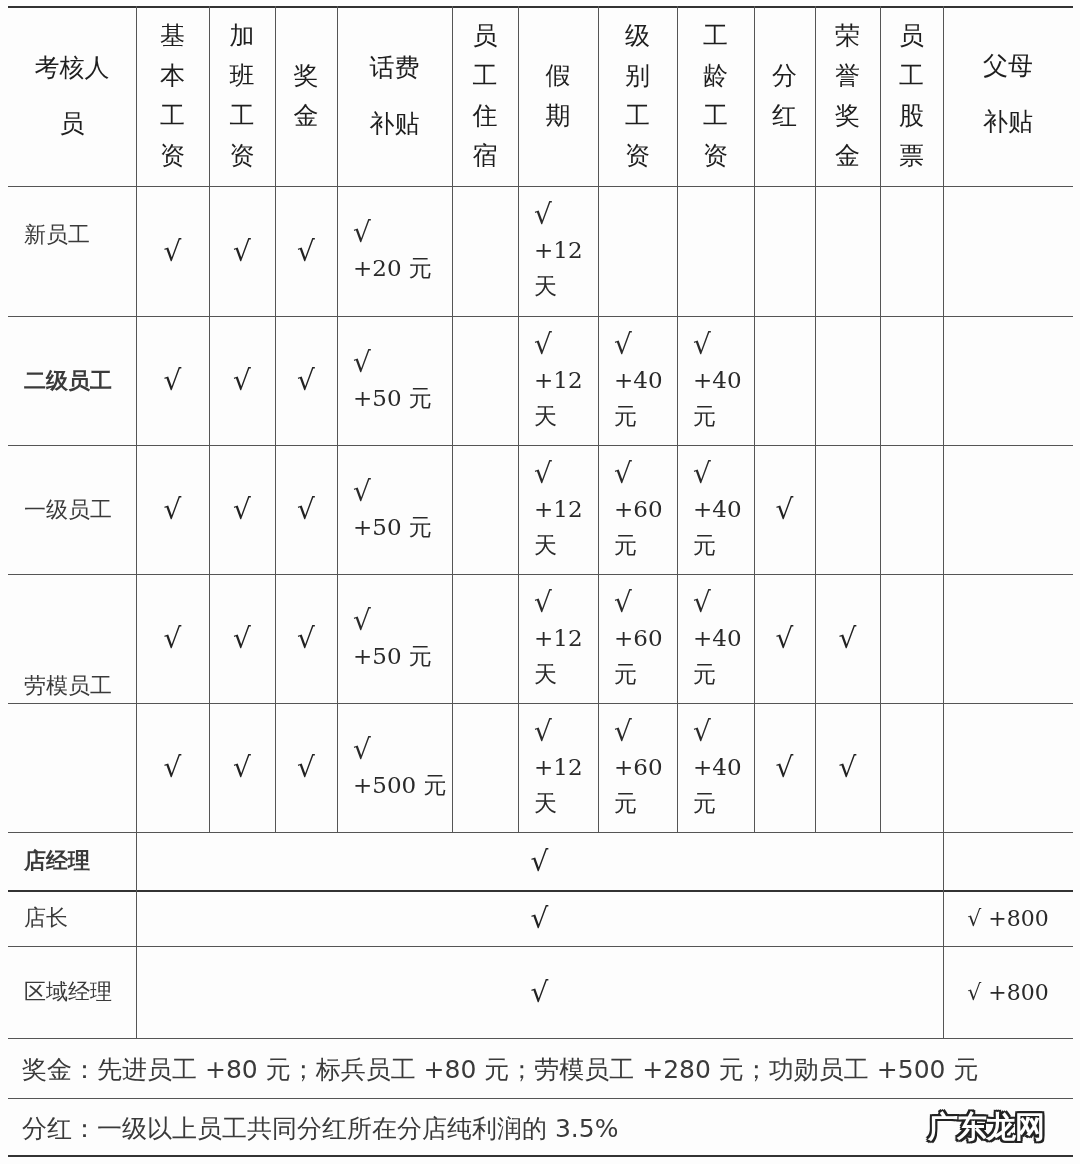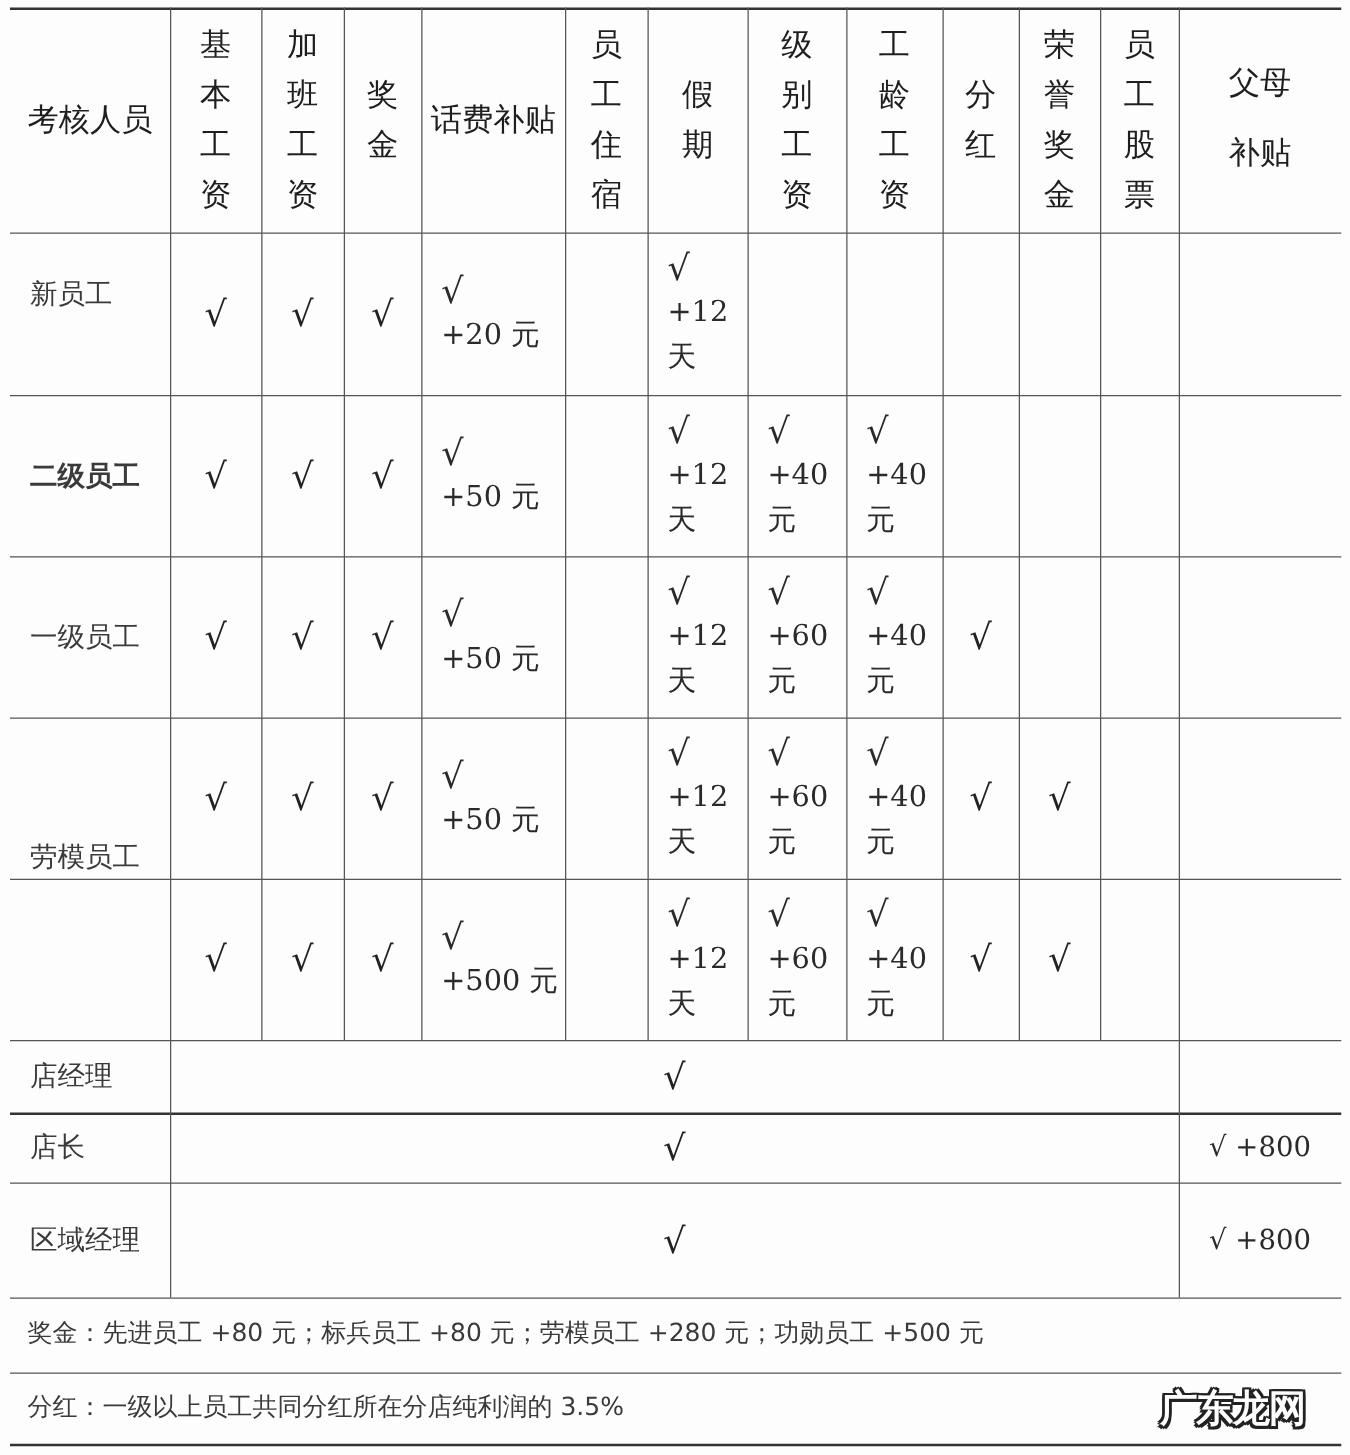--- a/index.html
+++ b/index.html
@@ -16,21 +16,21 @@
   .hdr.wide { line-height:56px; }
   .name { font-family:"DejaVu Sans", "Liberation Sans", sans-serif; font-size:22px;
           color:#3a3a3a; justify-content:flex-start; padding-left:16px; }
   .chk { font-family:"DejaVu Serif", "Liberation Serif", serif; font-size:28px; color:#222; }
   .stack { flex-direction:column; align-items:flex-start; justify-content:center;
            padding-left:16px; font-size:23px; line-height:36px; }
   .stack span { display:block; }
   .stack .tk { font-size:28px; line-height:34px; }
   .right { font-size:22px; }
   .note { position:absolute; left:22px; font-family:"DejaVu Sans", "Liberation Sans", sans-serif;
-          font-size:20px; color:#3a3a3a; white-space:nowrap; }
+          font-size:25px; color:#3a3a3a; white-space:nowrap; }
   .watermark { position:absolute; right:36px; bottom:16px;
                font-family:"DejaVu Sans", "Liberation Sans", sans-serif; font-weight:bold;
                font-size:30px; color:#fff; letter-spacing:-1px;
                text-shadow: -2px -2px 0 #222, 2px -2px 0 #222, -2px 2px 0 #222, 2px 2px 0 #222,
                             0 2px 0 #222, 0 -2px 0 #222, 2px 0 0 #222, -2px 0 0 #222; margin-top: 40px; }
 </style>
 </head>
 <body>
 
 <div class="tbl" id="tbl">
@@ -53,41 +53,41 @@
     <div class="vline" style="left: 452px; top: 6px; height: 826px;"></div>
     <div class="vline" style="left: 518px; top: 6px; height: 826px;"></div>
     <div class="vline" style="left: 598px; top: 6px; height: 826px;"></div>
     <div class="vline" style="left: 677px; top: 6px; height: 826px;"></div>
     <div class="vline" style="left: 754px; top: 6px; height: 826px;"></div>
     <div class="vline" style="left: 815px; top: 6px; height: 826px;"></div>
     <div class="vline" style="left: 880px; top: 6px; height: 826px;"></div>
     <div class="vline" style="left: 943px; top: 6px; height: 826px;"></div>
     <div class="vline" style="left: 136px; top: 832px; height: 206px;"></div>
     <div class="vline" style="left: 943px; top: 832px; height: 206px;"></div>
-    <div class="cell hdr wide" style="left: 8px; top: 6px; width: 128px; height: 180px; flex-direction: row;">
+    <div class="cell hdr wide" style="left: 8px; top: 6px; width: 128px; height: 180px; flex-direction: column;">
       <span>考核人</span>
       <span>员</span>
     </div>
     <div class="cell hdr" style="left: 136px; top: 6px; width: 73px; height: 180px; flex-direction: column;">
       <span>基</span>
       <span>本</span>
       <span>工</span>
       <span>资</span>
     </div>
     <div class="cell hdr" style="left: 209px; top: 6px; width: 66px; height: 180px; flex-direction: column;">
       <span>加</span>
       <span>班</span>
       <span>工</span>
       <span>资</span>
     </div>
     <div class="cell hdr" style="left: 275px; top: 6px; width: 62px; height: 180px; flex-direction: column;">
       <span>奖</span>
       <span>金</span>
     </div>
-    <div class="cell hdr wide" style="left: 337px; top: 6px; width: 115px; height: 180px; flex-direction: row;">
+    <div class="cell hdr wide" style="left: 337px; top: 6px; width: 115px; height: 180px; flex-direction: column;">
       <span>话费</span>
       <span>补贴</span>
     </div>
     <div class="cell hdr" style="left: 452px; top: 6px; width: 66px; height: 180px; flex-direction: column;">
       <span>员</span>
       <span>工</span>
       <span>住</span>
       <span>宿</span>
     </div>
     <div class="cell hdr" style="left: 518px; top: 6px; width: 80px; height: 180px; flex-direction: column;">
@@ -250,21 +250,21 @@
     </div>
     <div class="cell stack" style="left: 677px; top: 703px; width: 77px; height: 129px;">
       <span class="tk">√</span>
       <span>+40</span>
       <span>元</span>
     </div>
     <div class="cell chk" style="left: 754px; top: 703px; width: 61px; height: 129px;">√</div>
     <div class="cell chk" style="left: 815px; top: 703px; width: 65px; height: 129px;">√</div>
     <div class="cell chk" style="left: 880px; top: 703px; width: 63px; height: 129px;"></div>
     <div class="cell chk" style="left: 943px; top: 703px; width: 130px; height: 129px;"></div>
-    <div class="cell name" style="left: 8px; top: 832px; width: 128px; height: 58px;">店经理</div>
+    <div class="cell name" style="left: 8px; top: 832px; width: 128px; height: 58px; font-weight: bold;">店经理</div>
     <div class="cell chk" style="left: 136px; top: 832px; width: 807px; height: 58px;">√</div>
     <div class="cell right" style="left: 943px; top: 832px; width: 130px; height: 58px;"></div>
     <div class="cell name" style="left: 8px; top: 890px; width: 128px; height: 56px;">店长</div>
     <div class="cell chk" style="left: 136px; top: 890px; width: 807px; height: 56px;">√</div>
     <div class="cell right" style="left: 943px; top: 890px; width: 130px; height: 56px;">√ +800</div>
     <div class="cell name" style="left: 8px; top: 946px; width: 128px; height: 92px;">区域经理</div>
     <div class="cell chk" style="left: 136px; top: 946px; width: 807px; height: 92px;">√</div>
     <div class="cell right" style="left: 943px; top: 946px; width: 130px; height: 92px;">√ +800</div>
   </div>
 

